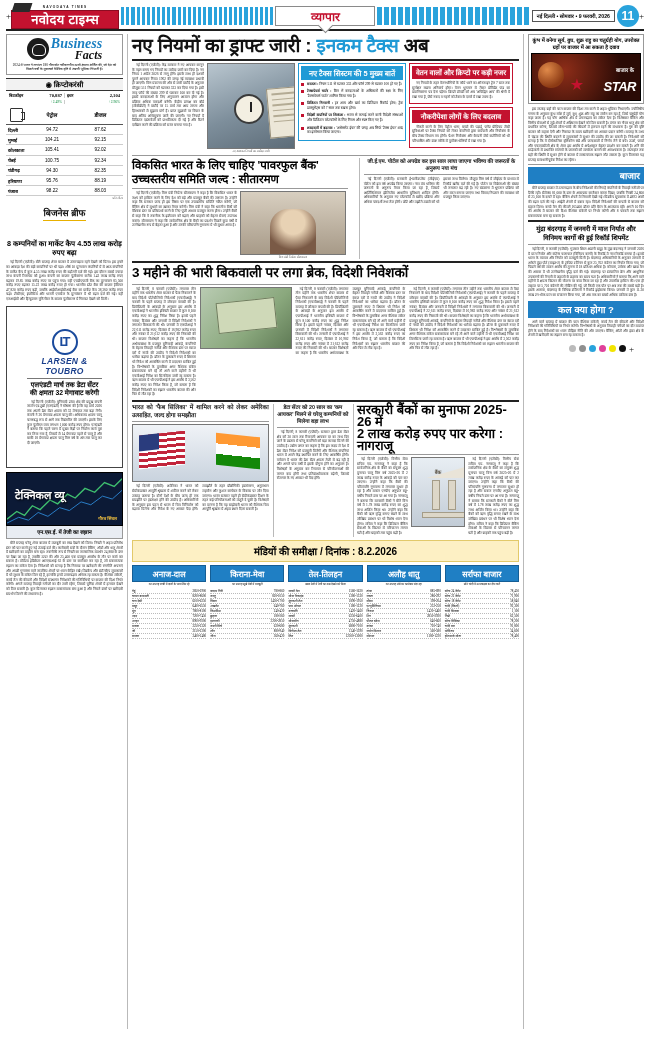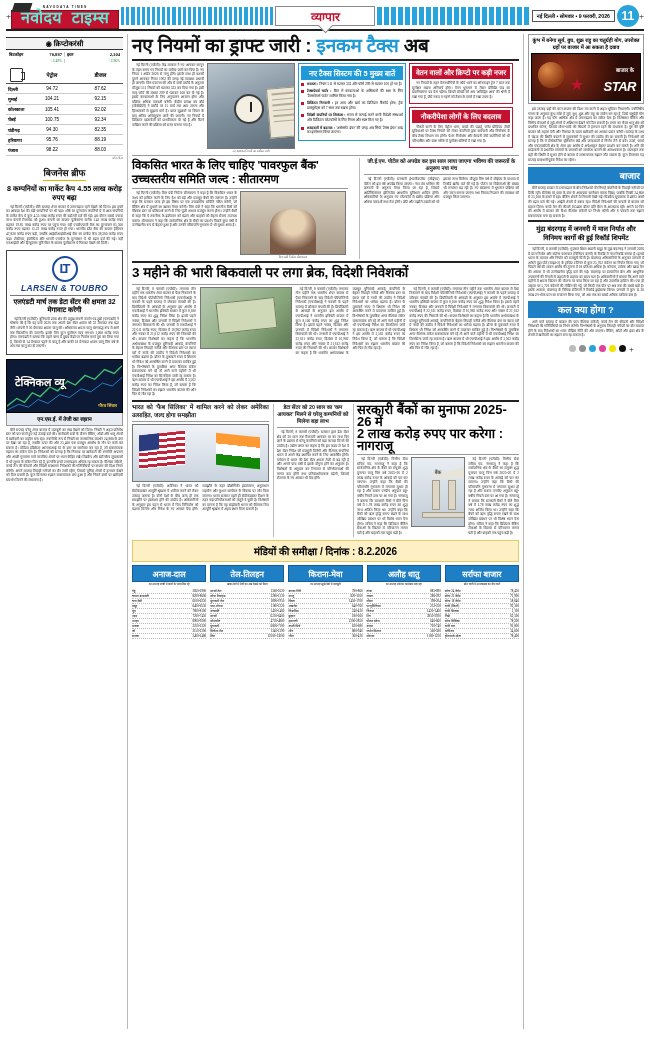--- a/index.html
+++ b/index.html
@@ -10,23 +10,23 @@
     font-family: "Liberation Serif", "DejaVu Serif", serif;
     overflow: hidden;
   }
   .page { position: relative; width: 650px; height: 1043px; background: #fff; }
 
   
   .masthead { position: relative; height: 28px; padding: 4px 6px 0 6px; display: flex; align-items: center; }
   .logo-box { position: relative; width: 108px; height: 22px; }
   .logo-eng { font-size: 3.2px; letter-spacing: 1.2px; color: #222; text-align: center;
               font-family: "Liberation Sans", sans-serif; font-weight: bold; line-height: 5px; }
-  .logo-hi { background: #c3122f; color: #5eead4; font-size: 16px; font-weight: bold;
+  .logo-hi { background: #c3122f; color: #ffffff; font-size: 13px; font-weight: bold;
              text-align: center; line-height: 17px; letter-spacing: .3px;
-             font-family: Liberation Mono, monospace; border: 1px solid #8d0c22; }
+             font-family: Liberation Sans, sans-serif; border: 1px solid #8d0c22; }
   .logo-fold { position: absolute; left: 2px; top: -2px; width: 18px; height: 9px;
                background: #2b2b2b; transform: skewX(-18deg); }
   .bars { flex: 1; height: 18px; margin: 0 2px; overflow: hidden; display: flex; gap: 2px; }
   .bars i { display: block; width: 5px; height: 18px; background: #29a3dc; }
   .section-tab { position: relative; width: 100px; height: 20px; border: 1px solid #8a8a8a;
                  background: #fff; display: flex; align-items: center; justify-content: center;
                  font-family: "Liberation Sans", sans-serif; font-weight: bold;
                  color: #c3122f; font-size: 12px; z-index: 3; }
   .section-tab:after { content:""; position:absolute; bottom:-6px; left:44px; width:10px;height:10px;
                        background:#fff; border-right:1px solid #8a8a8a; border-bottom:1px solid #8a8a8a;
@@ -88,24 +88,24 @@
               margin: 0 auto; }
   .pump-ico:after { content:""; position:absolute; right:-3px; top:3px;width:3px;height:6px;border:1px solid #333;border-left:none;}
   .fuel-note { font-size: 3px; text-align: right; color: #555; }
 
   
   .bb-title { text-align: center; font-size: 9px; font-weight: bold; color: #111;
               font-family: "Liberation Sans", sans-serif; border-bottom: 1.5px solid #e8b000;
               padding-bottom: 1px; display: inline-block; }
   .bb-wrap { text-align: center; margin-top: 2px; }
   .bb-head { font-size: 7.2px; font-weight: bold; line-height: 9px; text-align: center;
-             font-family: "Liberation Sans", sans-serif; margin: 3px 0 3px; }
-
-  
-  .lt-box { border: 1px solid #444; padding: 3px; margin-top: 4px; }
+             font-family: "Liberation Sans", sans-serif; margin: 18px 0 3px; }
+
+  
+  .lt-box { border: 1px solid #444; padding: 20px; margin-top: 4px; }
   .lt-logo { width: 26px; height: 26px; border-radius: 50%; border: 2.5px solid #1a4a9c;
              margin: 2px auto 1px; position: relative; }
   .lt-logo:before { content:"L"; position:absolute; left:6px; top:3px; font-size:13px; color:#1a4a9c;
                     font-weight:bold; font-family:"Liberation Sans",sans-serif;}
   .lt-logo:after { content:"T"; position:absolute; right:5px; top:3px; font-size:13px; color:#1a4a9c;
                    font-weight:bold; font-family:"Liberation Sans",sans-serif;}
   .lt-name { text-align: center; font-size: 8.5px; font-weight: bold; font-style: italic; color: #1a3f8c;
              font-family: "Liberation Sans", sans-serif; letter-spacing: .3px; margin: 1px 0 2px; }
   .lt-head { font-size: 6.8px; font-weight: bold; text-align: center; line-height: 8.5px;
              font-family: "Liberation Sans", sans-serif; border-top: 1px solid #777; padding-top: 2px; }
@@ -295,20 +295,30 @@
     <div class="pageno">11</div>
     <span class="crop-mark">+</span>
   </div>
 
   <div style="border-top:2px solid #1f1f1f;margin:1px 6px 3px;"></div>
 
   <div class="body-grid">
 
     <div class="col-left">
 
+      <div class="bf-box">
+        <div class="bf-head">
+          <div class="bf-brain"></div>
+          <div>
+            <div class="bf-title1">Business</div>
+            <div class="bf-title2">Facts</div>
+          </div>
+        </div>
+        <div class="bf-sub">2024 में भारत ने लगभग 180 गीगावॉट नवीकरणीय ऊर्जा क्षमता अर्जित की, जो देश को पिछले वर्षों के मुकाबले वैश्विक दृष्टि में अग्रणी भूमिका निभाती है।</div>
+      </div>
 
       <div class="crypto-head">
         <span>◉</span>
         <span>क्रिप्टोकरंसी</span>
       </div>
       <div class="crypto-row">
         <div class="crypto-cell">
           <span class="crypto-name">बिटकॉइन</span>
           <span class="crypto-val">70,887</span>
         </div>
@@ -616,20 +626,67 @@
                 <span>2150-2200</span>
               </div>
             <div>
                 <span>बाजरा</span>
                 <span>2400-2480</span>
               </div>
           </div>
         </div>
 
         <div class="mr-tab">
+          <div class="mr-tab-label">किराना-मेवा</div>
+          <div class="mr-tab-sub">गत सप्ताह सूखे मेवों में मजबूती</div>
+          <div class="mr-list">
+            <div>
+                <span>बादाम गिरी</span>
+                <span>780-860</span>
+              </div>
+            <div>
+                <span>काजू</span>
+                <span>820-1050</span>
+              </div>
+            <div>
+                <span>पिस्ता</span>
+                <span>1450-1700</span>
+              </div>
+            <div>
+                <span>अखरोट</span>
+                <span>640-760</span>
+              </div>
+            <div>
+                <span>किशमिश</span>
+                <span>240-420</span>
+              </div>
+            <div>
+                <span>छुहारा</span>
+                <span>180-260</span>
+              </div>
+            <div>
+                <span>इलायची</span>
+                <span>2200-2850</span>
+              </div>
+            <div>
+                <span>काली मिर्च</span>
+                <span>620-680</span>
+              </div>
+            <div>
+                <span>लौंग</span>
+                <span>880-940</span>
+              </div>
+            <div>
+                <span>जीरा</span>
+                <span>360-420</span>
+              </div>
+          </div>
+        </div>
+
+        <div class="mr-tab">
           <div class="mr-tab-label">तेल-तिलहन</div>
           <div class="mr-tab-sub">खाद्य तेलों में तेजी का रुख देखने को मिला</div>
           <div class="mr-list">
             <div>
                 <span>सरसों तेल</span>
                 <span>1560-1620</span>
               </div>
             <div>
                 <span>सोया रिफाइंड</span>
                 <span>1280-1330</span>
@@ -658,67 +715,20 @@
                 <span>मूंगफली</span>
                 <span>6800-7100</span>
               </div>
             <div>
                 <span>बिनौला तेल</span>
                 <span>1340-1390</span>
               </div>
             <div>
                 <span>तिल</span>
                 <span>12500-13000</span>
-              </div>
-          </div>
-        </div>
-
-        <div class="mr-tab">
-          <div class="mr-tab-label">किराना-मेवा</div>
-          <div class="mr-tab-sub">गत सप्ताह सूखे मेवों में मजबूती</div>
-          <div class="mr-list">
-            <div>
-                <span>बादाम गिरी</span>
-                <span>780-860</span>
-              </div>
-            <div>
-                <span>काजू</span>
-                <span>820-1050</span>
-              </div>
-            <div>
-                <span>पिस्ता</span>
-                <span>1450-1700</span>
-              </div>
-            <div>
-                <span>अखरोट</span>
-                <span>640-760</span>
-              </div>
-            <div>
-                <span>किशमिश</span>
-                <span>240-420</span>
-              </div>
-            <div>
-                <span>छुहारा</span>
-                <span>180-260</span>
-              </div>
-            <div>
-                <span>इलायची</span>
-                <span>2200-2850</span>
-              </div>
-            <div>
-                <span>काली मिर्च</span>
-                <span>620-680</span>
-              </div>
-            <div>
-                <span>लौंग</span>
-                <span>880-940</span>
-              </div>
-            <div>
-                <span>जीरा</span>
-                <span>360-420</span>
               </div>
           </div>
         </div>
 
         <div class="mr-tab">
           <div class="mr-tab-label">अलौह धातु</div>
           <div class="mr-tab-sub">गत सप्ताह तांबे का कारोबार मंदा रहा</div>
           <div class="mr-list">
             <div>
                 <span>तांबा</span>

